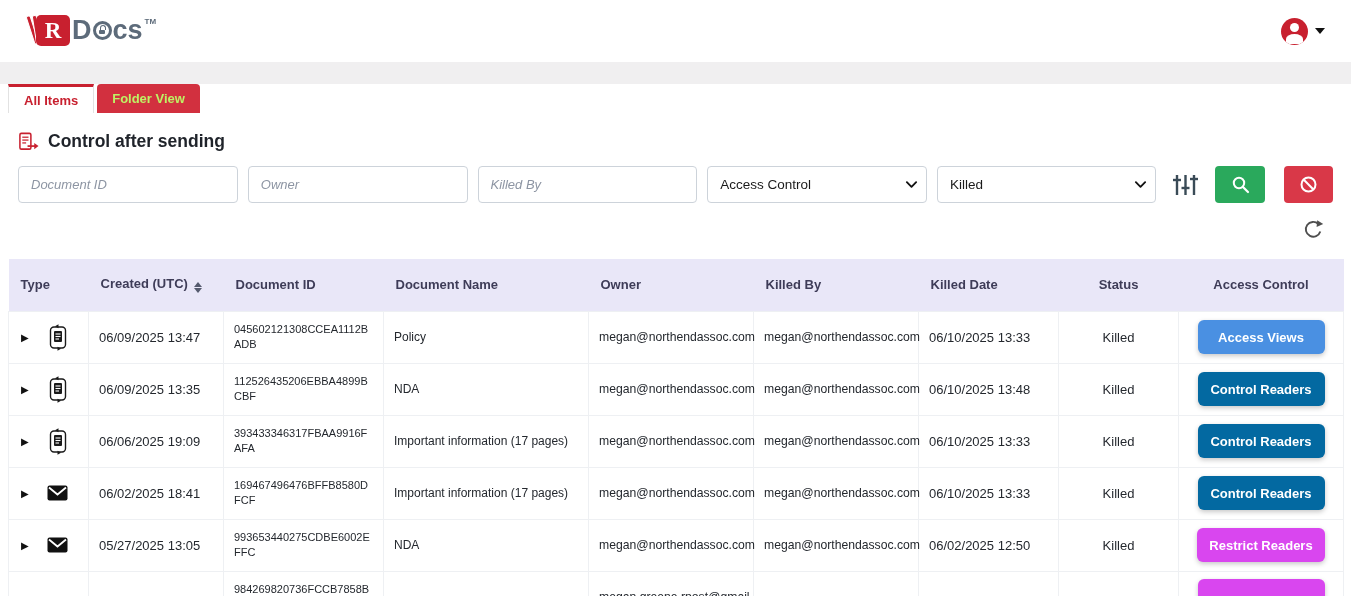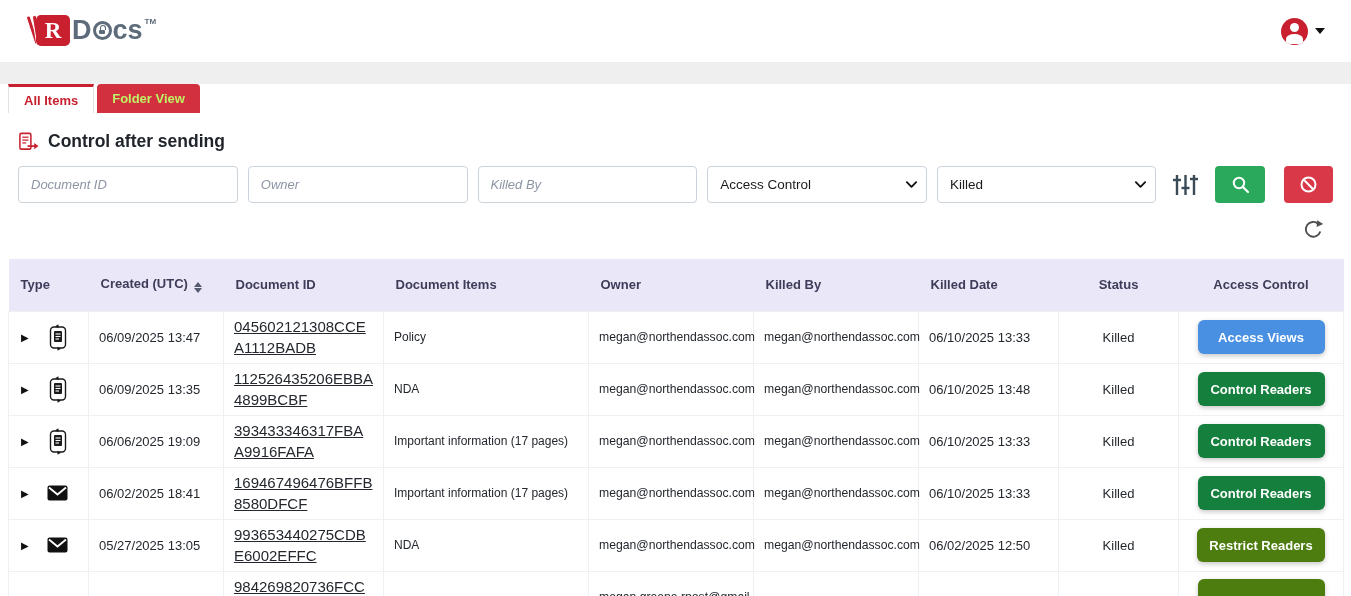--- a/index.html
+++ b/index.html
@@ -71,37 +71,37 @@
 
   
   .table-wrap { margin:18px 8px 0 8px; }
   table { width:1335px; border-collapse:collapse; table-layout:fixed; }
   thead tr { background:#e9e7f8; height:52px; }
   th { font-size:13px; font-weight:600; color:#3e3c58; text-align:left; padding:0 12px; }
   th.center { text-align:center; }
   tbody tr { height:52px; background:#fff; }
   td { border:1px solid #eef0f3; font-size:13px; color:#24282e; padding:4px 10px; vertical-align:middle; }
   td.center { text-align:center; }
-  td.col-document_id { word-break:break-all; line-height:1.4; font-size:15px;text-decoration:underline; }
+  td.col-document_id { word-break:break-all; line-height:1.4; font-size:11px; }
   td.col-owner, td.col-killed_by { font-size:12.2px; }
   td.col-document_name { font-size:12px; }
   td.col-type { padding-left:12px; }
   .type-cell { display:flex; align-items:center; gap:18px; }
   .expand { font-size:10px; color:#111; cursor:pointer; }
   .sort-icon { display:inline-flex; flex-direction:column; gap:1px; margin-left:6px; vertical-align:1px; }
   .sort-icon b { width:0; height:0; border-left:4px solid transparent; border-right:4px solid transparent; display:block; }
   .sort-icon b.up { border-bottom:5px solid #555a6e; }
   .sort-icon b.down { border-top:5px solid #555a6e; }
 
   .btn-action { min-width:127px; height:34px; border:none; border-radius:6px; color:#fff;
     font-weight:bold; font-size:13px; font-family:inherit; cursor:pointer;
     box-shadow:0 2px 5px rgba(0,0,0,0.22); padding:0 12px; }
   .btn-action.blue { background:#4a90e2; }
-  .btn-action.orange { background:#15803d; }
-  .btn-action.red { background:#4d7c0f; }
+  .btn-action.orange { background:#0369a1; }
+  .btn-action.red { background:#d946ef; }
 </style>
 </head>
 <body>
 
 <div class="navbar">
   <div class="logo">
     <span class="logo-fan">
         <i></i>
         <i></i>
       </span>
@@ -203,21 +203,21 @@
 <div class="table-wrap">
   <table>
     <thead>
         <tr id="head-row">
           <th class="left" style="width: 80px;">Type</th>
           <th class="left" style="width: 135px;">Created (UTC)<span class="sort-icon">
               <b class="up"></b>
               <b class="down"></b>
             </span></th>
           <th class="left" style="width: 160px;">Document ID</th>
-          <th class="left" style="width: 205px;">Document Items</th>
+          <th class="left" style="width: 205px;">Document Name</th>
           <th class="left" style="width: 165px;">Owner</th>
           <th class="left" style="width: 165px;">Killed By</th>
           <th class="left" style="width: 140px; margin-top: 20px;">Killed Date</th>
           <th class="center" style="width: 120px;">Status</th>
           <th class="center" style="width: 165px;">Access Control</th>
         </tr>
       </thead>
     <tbody id="table-body">
         <tr>
           <td class="col-type left">

